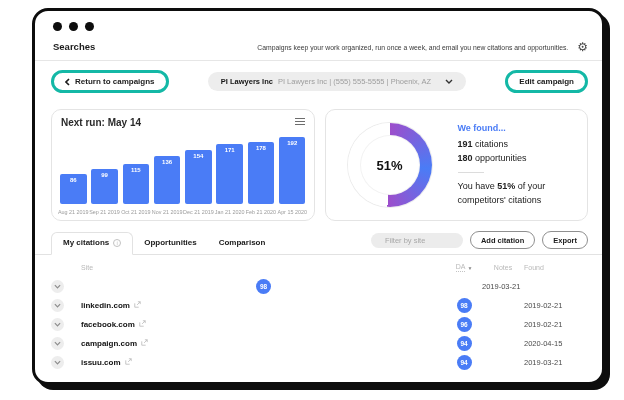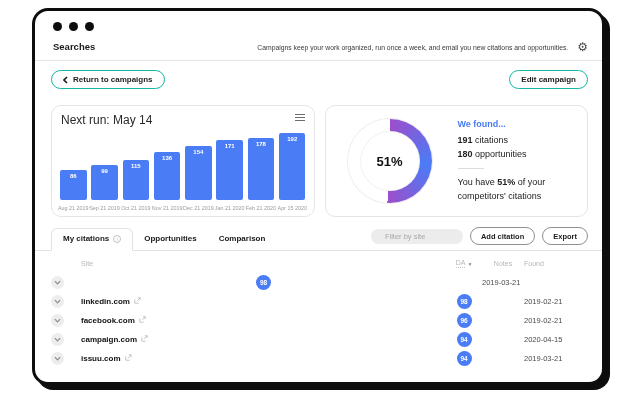--- a/index.html
+++ b/index.html
@@ -16,37 +16,37 @@
   
   .nav { display:flex; align-items:flex-end; padding:3px 14px 0 18px; border-bottom:1px solid #e6e6e6; }
   .nav-tab { font-size:9.5px; font-weight:700; color:#1c1c1c; padding:4px 0 8px; margin-right:24px; cursor:pointer; }
   .nav-tab.active { color:#f24a6e; box-shadow: inset 0 -2px 0 #f24a6e; padding-left:2px; padding-right:2px; }
   .nav-right { margin-left:auto; display:flex; align-items:center; gap:9px; padding-bottom:7px; }
   .nav-help { font-size:6.8px; color:#3a3a3a; }
   .gear { font-size:12px; color:#4a4a4a; line-height:1; }
 
   
   .toolbar { display:flex; align-items:center; justify-content:space-between; padding:9px 14px 8px 16px; }
-  .pill-btn { display:flex; align-items:center; gap:5px; border:1px solid #14b8a6; border-radius:999px;
+  .pill-btn { display:flex; align-items:center; gap:5px; border:3px solid #14b8a6; border-radius:999px;
     background:#fff; padding:4px 11px; font-size:8px; font-weight:700; color:#1c1c1c; cursor:pointer; }
   .chev { stroke:#1c1c1c; stroke-width:1.6; fill:none; }
   .campaign-pill { display:flex; align-items:center; background:#ededed; border-radius:999px;
     padding:5px 13px; font-size:7.5px; color:#9d9d9d; cursor:pointer; }
   .campaign-name { color:#141414; font-weight:700; margin-right:5px; white-space:nowrap; }
   .campaign-details { white-space:nowrap; }
   .campaign-pill svg { margin-left:14px; }
 
   
   .section-titles { display:flex; gap:10px; padding:2px 14px 6px 16px; }
   .section-titles div { flex:1; text-align:center; font-size:9.5px; font-weight:700; color:#111; }
   .cards { display:flex; gap:10px; padding:0 14px 0 16px; }
   .card { flex:1; height:112px; border:1px solid #e4e4e4; border-radius:10px; background:#fff; position:relative; }
 
   
-  .next-run { position:absolute; left:9px; top:7px; font-size:12px; font-weight:400; color:#2a2a2a; }
+  .next-run { position:absolute; left:9px; top:7px; font-size:10px; font-weight:700; color:#2a2a2a; }
   .hamburger { position:absolute; right:9px; top:8px; width:10px; cursor:pointer; }
   .hamburger i { display:block; height:1.4px; background:#6d6d6d; margin-bottom:1.6px; }
   .chart { position:absolute; left:8px; right:8px; top:24px; bottom:16px;
     display:flex; justify-content:space-between; align-items:flex-end; }
   .bar-col { width:10.8%; height:100%; display:flex; align-items:flex-end; justify-content:center; position:relative; }
   .bar { width:100%; background:#4a7cf6; border-radius:2px; display:flex; justify-content:center; }
   .bar-val { color:#fff; font-size:6px; font-weight:700; margin-top:3px; }
   .bar-label { position:absolute; bottom:-11px; left:50%; transform:translateX(-50%);
     font-size:5.4px; color:#9b9b9b; white-space:nowrap; }
 
@@ -113,20 +113,27 @@
     </div>
   </div>
 
   <div class="toolbar">
     <button class="pill-btn">
       <svg width="5" height="8" viewBox="0 0 5 8">
           <path class="chev" d="M4 1 L1 4 L4 7"></path>
         </svg>
       <span>Return to campaigns</span>
     </button>
+    <div class="campaign-pill">
+      <span class="campaign-name">PI Lawyers Inc</span>
+      <span class="campaign-details">PI Lawyers Inc | (555) 555-5555 | Phoenix, AZ</span>
+      <svg width="8" height="5" viewBox="0 0 8 5">
+          <path d="M1 1 L4 4 L7 1" stroke="#333" stroke-width="1.4" fill="none"></path>
+        </svg>
+    </div>
     <button class="pill-btn">
       <span>Edit campaign</span>
     </button>
   </div>
 
   <div class="section-titles">
   </div>
 
   <div class="cards">
     <div class="card">

